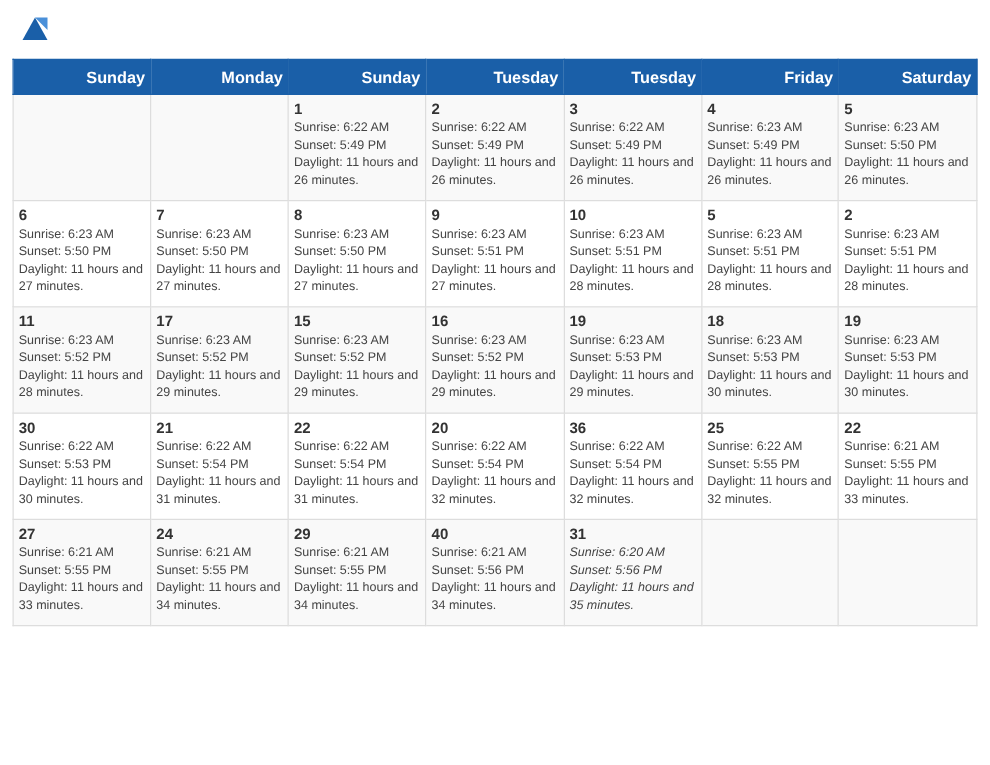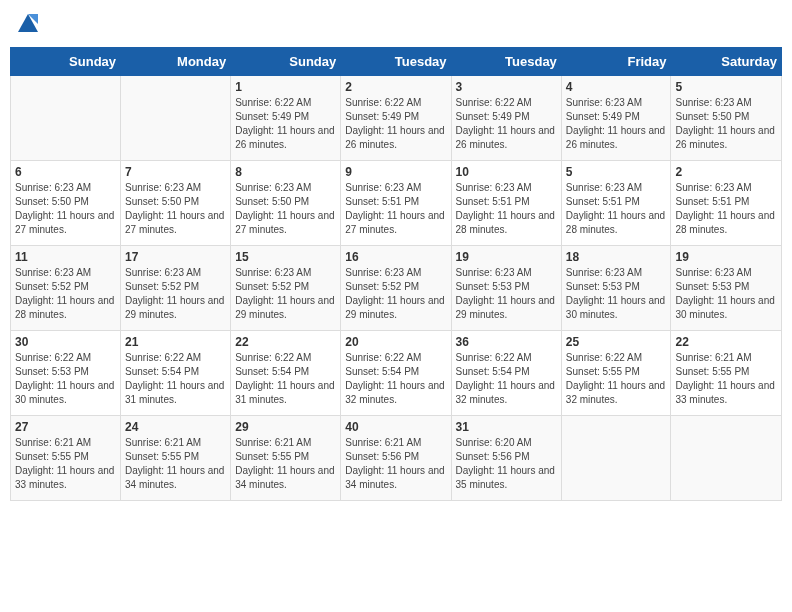--- a/index.html
+++ b/index.html
@@ -312,21 +312,21 @@
 Daylight: 11 hours and 34 minutes.</div>
         </td>
         <td>
           <span class="day-num">40</span>
           <div class="cell-info" style="white-space: pre-line;">Sunrise: 6:21 AM
 Sunset: 5:56 PM
 Daylight: 11 hours and 34 minutes.</div>
         </td>
         <td>
           <span class="day-num">31</span>
-          <div class="cell-info" style="white-space: pre-line;">Sunrise: 6:20 AM
+          <div class="cell-info" style="white-space: pre-line; font-style: italic;">Sunrise: 6:20 AM
 Sunset: 5:56 PM
 Daylight: 11 hours and 35 minutes.</div>
         </td>
         <td></td>
         <td></td>
       </tr>
     </tbody>
 </table>
 
 </body></html>

